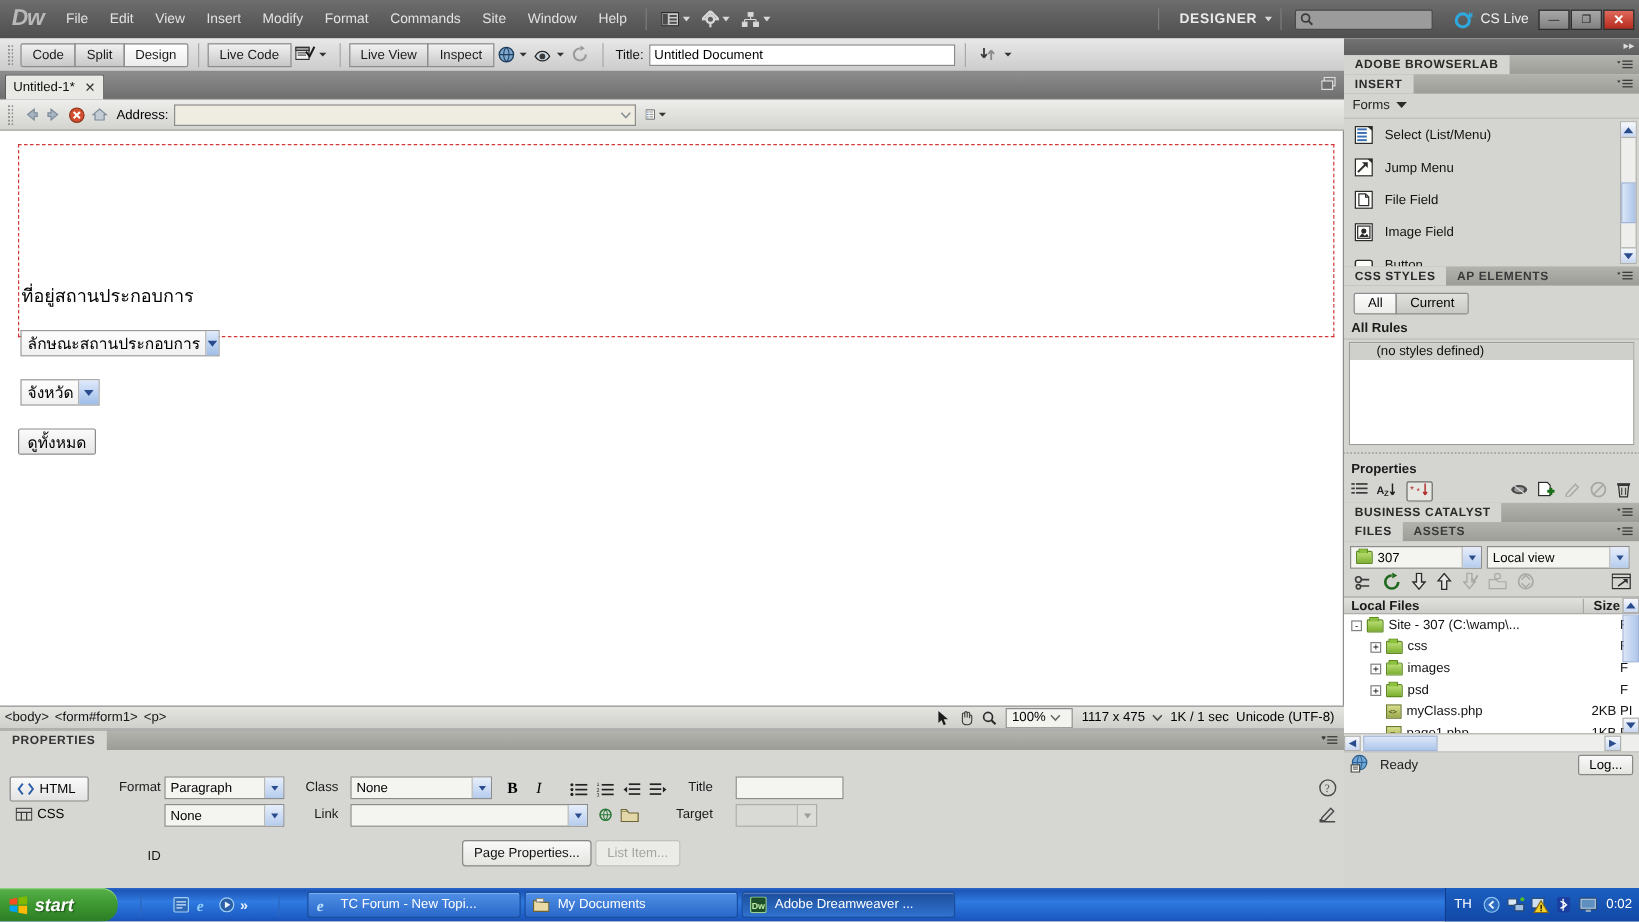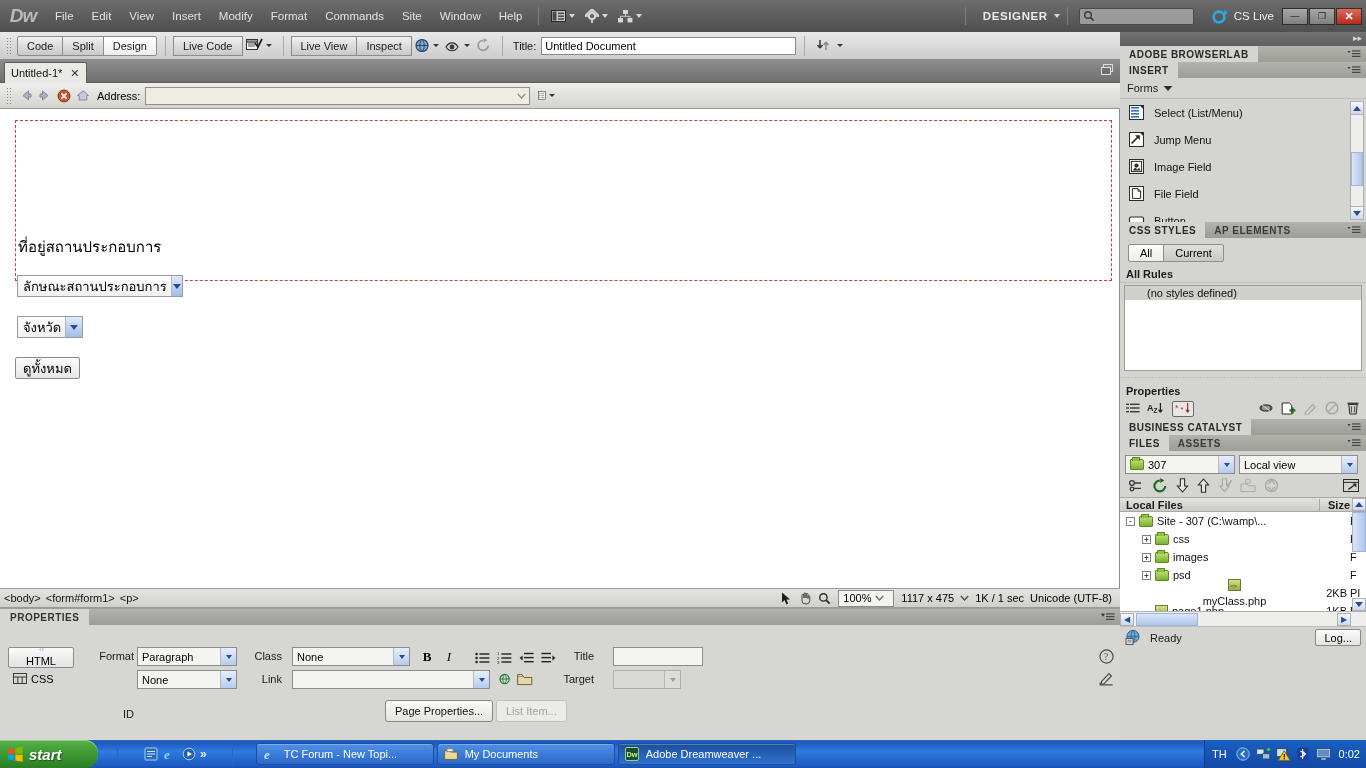--- a/index.html
+++ b/index.html
@@ -214,21 +214,21 @@
   .prop-body { position:relative;height:116px; }
   .htmlcss {
     position:absolute;left:8px;top:22px;width:66px;
   }
   .hbtn {
     height:21px;display:flex;align-items:center;gap:4px;padding:0 5px;
     font-size:11px;
   }
   .hbtn.sel2 {
     background:linear-gradient(to bottom,#fafafa,#e3e3e3);
-    border:1px solid #8b8b8b;border-radius:2px;flex-direction:column;
+    border:1px solid #8b8b8b;border-radius:2px;
   }
   .flabel { position:absolute;font-size:11px;color:#1a1a1a;text-align:right; }
   .combo {
     position:absolute;height:19px;background:#f4f4f1;border:1px solid #8c8c8c;
     display:flex;align-items:center;
   }
   .combo .cv { font-size:11px;padding-left:4px;color:#000; }
   .combo .carr {
     width:16px;height:17px;margin-left:auto;display:flex;align-items:center;justify-content:center;
     background:linear-gradient(to bottom,#e7eefb,#b6cdee);border-left:1px solid #b9b9b9;
@@ -900,34 +900,34 @@
             <path d="M3.6 12.4 L11 5" stroke="#2b2b2b" stroke-width="1.6"></path>
             <path d="M11.8 4.2 L11.8 9 L7 4.2 Z" fill="#2b2b2b"></path>
             <path d="M11.6 1.6 L15.4 1.6 L15.4 5 Z" fill="#2b2b2b"></path>
           </svg>
           <span class="nm">Jump Menu</span>
         </div>
 
         <div class="ins-item">
           <svg width="17" height="17" viewBox="0 0 17 17">
             <rect x="1.5" y="1.5" width="14" height="14" fill="#fdfdfa" stroke="#2b2b2b"></rect>
+            <path d="M4.4 3.6 L10 3.6 L12.6 6.2 L12.6 13.4 L4.4 13.4 Z" fill="#fff" stroke="#2b2b2b"></path>
+            <path d="M10 3.6 L10 6.2 L12.6 6.2" fill="none" stroke="#2b2b2b"></path>
+          </svg>
+          <span class="nm">File Field</span>
+        </div>
+
+        <div class="ins-item">
+          <svg width="17" height="17" viewBox="0 0 17 17">
+            <rect x="1.5" y="1.5" width="14" height="14" fill="#fdfdfa" stroke="#2b2b2b"></rect>
             <rect x="3.4" y="3.4" width="10.2" height="10.2" fill="none" stroke="#2b2b2b"></rect>
             <circle cx="8.5" cy="7.6" r="2.1" fill="#2b2b2b"></circle>
             <path d="M4.6 12.4 L7.2 9.4 L9.4 11.4 L11.2 9.8 L12.6 12.4 Z" fill="#2b2b2b"></path>
           </svg>
           <span class="nm">Image Field</span>
-        </div>
-
-        <div class="ins-item">
-          <svg width="17" height="17" viewBox="0 0 17 17">
-            <rect x="1.5" y="1.5" width="14" height="14" fill="#fdfdfa" stroke="#2b2b2b"></rect>
-            <path d="M4.4 3.6 L10 3.6 L12.6 6.2 L12.6 13.4 L4.4 13.4 Z" fill="#fff" stroke="#2b2b2b"></path>
-            <path d="M10 3.6 L10 6.2 L12.6 6.2" fill="none" stroke="#2b2b2b"></path>
-          </svg>
-          <span class="nm">File Field</span>
         </div>
 
         <div class="ins-item">
           <svg width="17" height="17" viewBox="0 0 17 17">
             <rect x="1.5" y="5" width="14" height="7.5" rx="1.6" fill="#fdfdfa" stroke="#2b2b2b" stroke-width="1.2"></rect>
           </svg>
           <span class="nm">Button</span>
         </div>
 
         <div class="sbar">
@@ -1165,21 +1165,21 @@
           <span class="nm" style="padding-left:22px;">
             <span class="exp">+</span>
             <span class="folder-ico"></span>
             <span>psd</span>
           </span>
           <span class="sz"></span>
           <span class="ty">F</span>
         </div>
 
         <div class="fl-row">
-          <span class="nm" style="padding-left:35px;flex-direction:column;">
+          <span class="nm" style="padding-left:35px;">
             <span class="php-ico"></span>
             <span>myClass.php</span>
           </span>
           <span class="sz">2KB</span>
           <span class="ty">PI</span>
         </div>
 
         <div class="fl-row">
           <span class="nm" style="padding-left:35px;">
             <span class="php-ico"></span>

